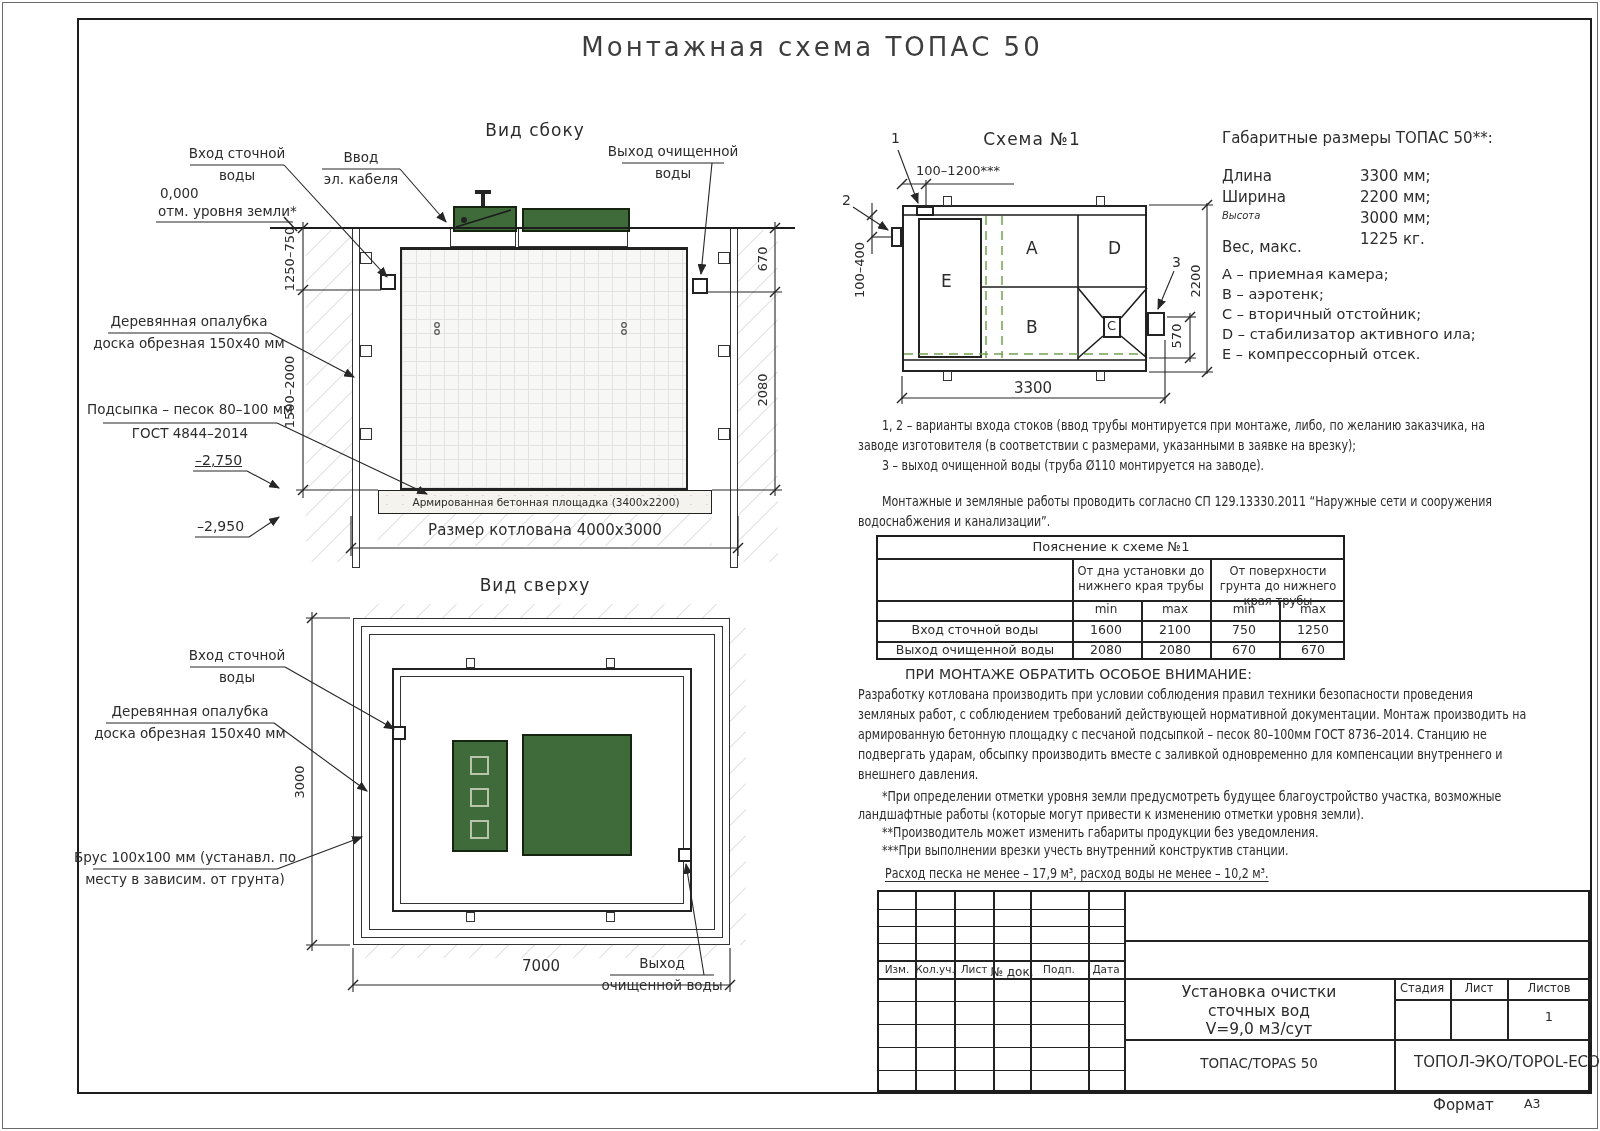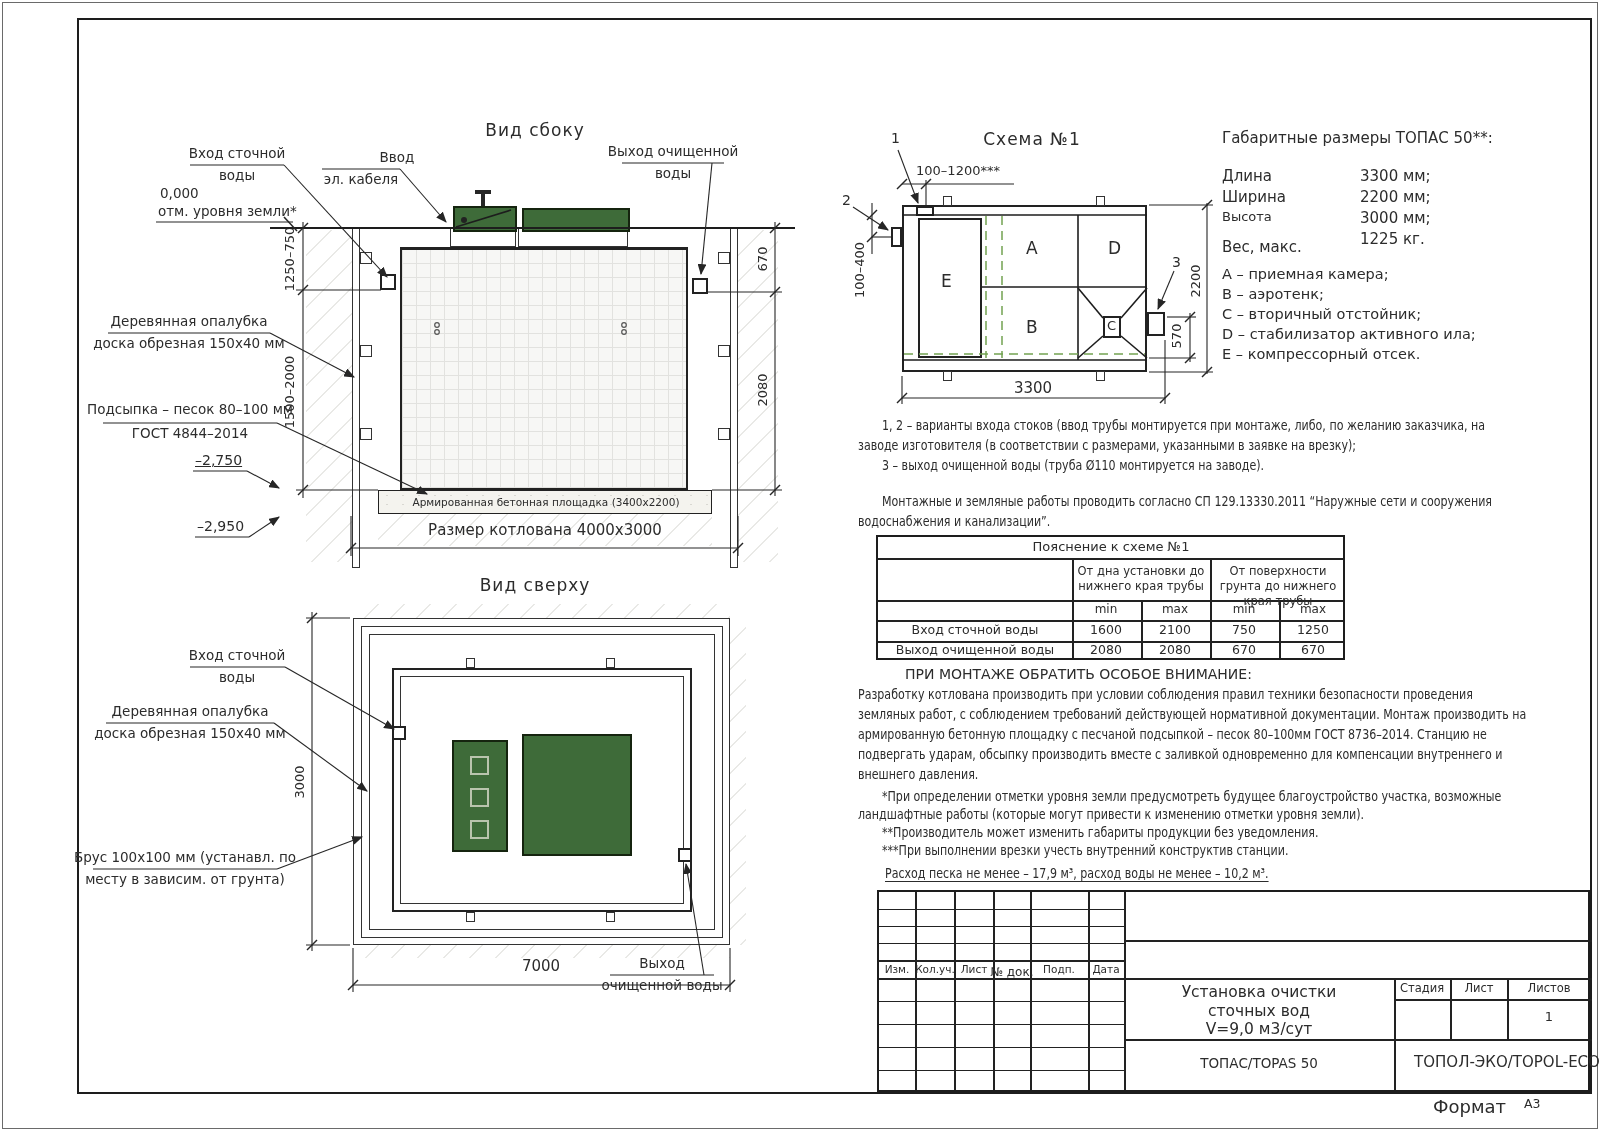--- a/index.html
+++ b/index.html
@@ -33,20 +33,21 @@
   .tbl-line{background:#222;}
   .u{text-decoration:underline;text-underline-offset:3px;}
 </style>
 </head>
 <body>
 
 <div id="page">
   <div id="pageborder"></div>
   <div id="frame"></div>
 
+  <div class="t c" style="left:812px;top:33px;font-size:26px;letter-spacing:3px;color:#3e3e3e;">Монтажная схема ТОПАС 50</div>
 
   <div>
     <div class="t c h17" style="left:535px;top:121px;">Вид сбоку</div>
 
     <div class="abs hatch" style="left:306px;top:230px;width:46px;height:332px;opacity:.55;"></div>
     <div class="abs hatch" style="left:738px;top:230px;width:40px;height:332px;opacity:.55;"></div>
     <div class="abs hatch" style="left:378px;top:514px;width:334px;height:32px;opacity:.55;"></div>
 
     <div class="box thin" style="left:352px;top:228px;width:8px;height:340px;"></div>
     <div class="box thin" style="left:730px;top:228px;width:8px;height:340px;"></div>
@@ -67,21 +68,21 @@
     <div class="abs" style="left:481px;top:194px;width:4px;height:12px;background:#262626;"></div>
 
     <div class="box" style="left:380px;top:274px;width:16px;height:16px;"></div>
     <div class="box" style="left:692px;top:278px;width:16px;height:16px;"></div>
 
     <div class="box pad" style="left:378px;top:490px;width:334px;height:24px;border-width:1.5px;"></div>
     <div class="t c small" style="left:546px;top:496px;">Армированная бетонная площадка (3400х2200)</div>
 
     <div class="t c" style="left:237px;top:146px;">Вход сточной</div>
     <div class="t c" style="left:237px;top:168px;">воды</div>
-    <div class="t c" style="left:361px;top:150px;margin-left:36px;">Ввод</div>
+    <div class="t c" style="left:361px;top:150px;">Ввод</div>
     <div class="t c" style="left:361px;top:172px;">эл. кабеля</div>
     <div class="t c" style="left:673px;top:144px;">Выход очищенной</div>
     <div class="t c" style="left:673px;top:166px;">воды</div>
     <div class="t" style="left:160px;top:186px;">0,000</div>
     <div class="t" style="left:158px;top:204px;">отм. уровня земли*</div>
     <div class="t c" style="left:189px;top:314px;">Деревянная опалубка</div>
     <div class="t c" style="left:189px;top:336px;">доска обрезная 150х40 мм</div>
     <div class="t c" style="left:190px;top:402px;">Подсыпка – песок 80–100 мм</div>
     <div class="t c" style="left:190px;top:426px;">ГОСТ 4844–2014</div>
     <div class="t" style="left:195px;top:452px;font-size:14px;text-decoration:underline;">–2,750</div>
@@ -164,21 +165,21 @@
     <div class="t rot" style="left:1177px;top:336px;">570</div>
     <div class="t c" style="left:1033px;top:380px;font-size:15px;">3300</div>
   </div>
 
   <div>
     <div class="t" style="left:1222px;top:130px;font-size:15px;">Габаритные размеры ТОПАС 50**:</div>
     <div class="t" style="left:1222px;top:168px;font-size:15px;">Длина</div>
     <div class="t" style="left:1360px;top:168px;font-size:15px;">3300 мм;</div>
     <div class="t" style="left:1222px;top:189px;font-size:15px;">Ширина</div>
     <div class="t" style="left:1360px;top:189px;font-size:15px;text-align:center;">2200 мм;</div>
-    <div class="t" style="left:1222px;top:210px;font-size:13px;">Высота</div>
+    <div class="t" style="left:1222px;top:210px;font-size:10px;font-style:italic;">Высота</div>
     <div class="t" style="left:1360px;top:210px;font-size:15px;">3000 мм;</div>
     <div class="t" style="left:1222px;top:231px;font-size:15px;margin-top:8px;">Вес, макс.</div>
     <div class="t" style="left:1360px;top:231px;font-size:15px;">1225 кг.</div>
     <div class="t" style="left:1222px;top:266px;font-size:14.5px;">А – приемная камера;</div>
     <div class="t" style="left:1222px;top:286px;font-size:14.5px;">В – аэротенк;</div>
     <div class="t" style="left:1222px;top:306px;font-size:14.5px;">С – вторичный отстойник;</div>
     <div class="t" style="left:1222px;top:326px;font-size:14.5px;">D – стабилизатор активного ила;</div>
     <div class="t" style="left:1222px;top:346px;font-size:14.5px;">Е – компрессорный отсек.</div>
   </div>
 
@@ -271,21 +272,21 @@
     <div class="t c" style="left:380px;top:92px;font-size:15.5px;">Установка очистки</div>
     <div class="t c" style="left:380px;top:111px;font-size:15.5px;">сточных вод</div>
     <div class="t c" style="left:380px;top:129px;font-size:15.5px;">V=9,0 м3/сут</div>
     <div class="t c" style="left:543px;top:90px;font-size:11.5px;">Стадия</div>
     <div class="t c" style="left:600px;top:90px;font-size:11.5px;">Лист</div>
     <div class="t c" style="left:670px;top:90px;font-size:11.5px;">Листов</div>
     <div class="t c" style="left:670px;top:118px;font-size:13px;">1</div>
     <div class="t c" style="left:380px;top:164px;font-size:13.5px;">ТОПАС/TOPAS 50</div>
     <div class="t c" style="left:628px;top:162px;font-size:15px;">ТОПОЛ-ЭКО/TOPOL-ECO</div>
   </div>
-  <div class="t" style="left:1433px;top:1097px;font-size:18px;">Формат</div>
+  <div class="t" style="left:1433px;top:1097px;font-size:15px;">Формат</div>
   <div class="t" style="left:1524px;top:1097px;font-size:12.5px;">А3</div>
 
   <svg class="overlay">
     <defs>
       <marker id="arr" markerWidth="10" markerHeight="8" refX="9" refY="4" orient="auto">
         <path d="M0,0 L10,4 L0,8 z" fill="#262626"></path>
       </marker>
     </defs>
 
     <g>

